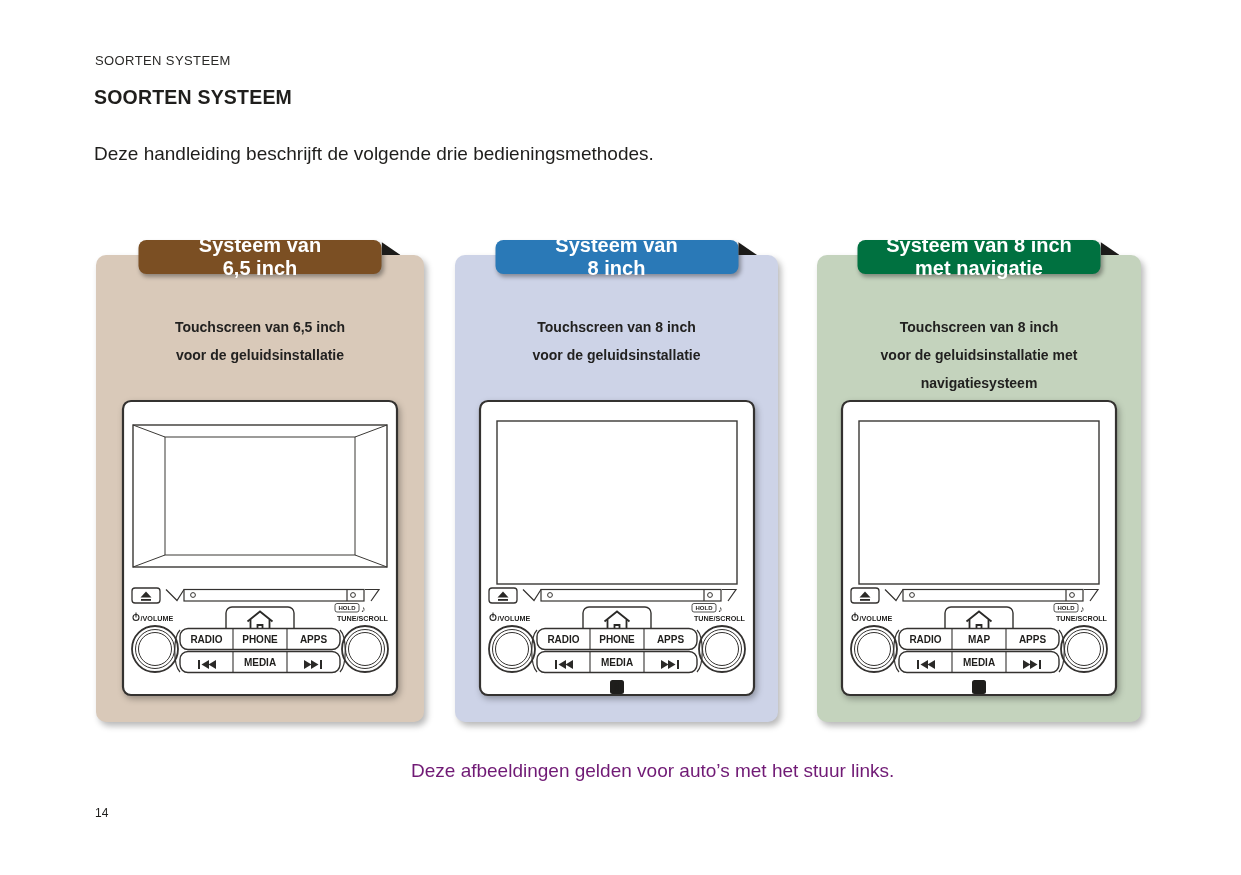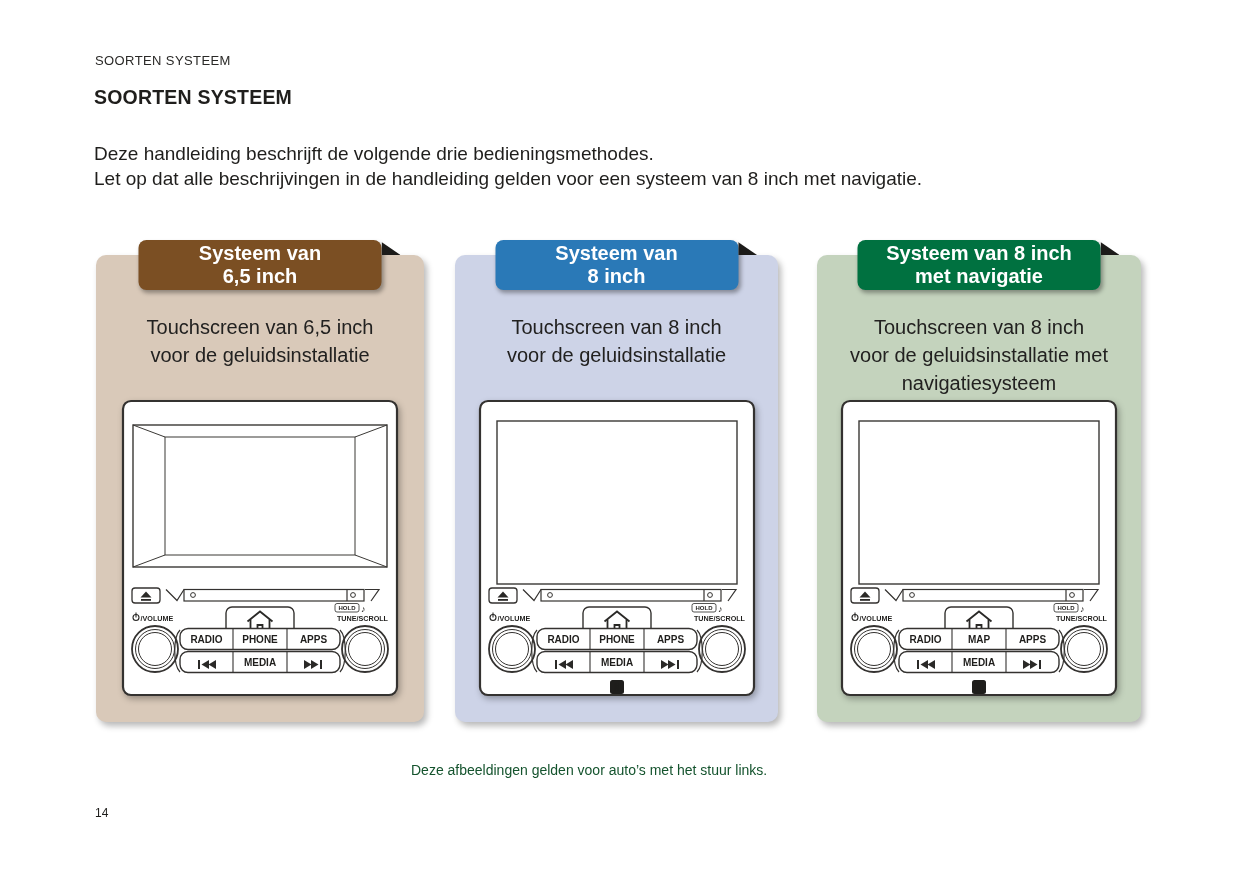--- a/index.html
+++ b/index.html
@@ -18,58 +18,57 @@
   .intro { position:absolute; left:94px; top:141px; font-size:19px; line-height:25px; }
   .panel {
     position:absolute; top:255px; height:467px; border-radius:10px;
     box-shadow:3px 4px 6px rgba(0,0,0,0.28);
   }
   .panel-1 { left:96px;  width:328px; background:var(--panel1_bg,#d9c9b9); }
   .panel-2 { left:455px; width:323px; background:var(--panel2_bg,#cdd3e7); }
   .panel-3 { left:817px; width:324px; background:var(--panel3_bg,#c4d3bd); }
   .ribbon {
     position:absolute; top:-15px; left:50%; transform:translateX(-50%);
-    width:243px; height:50px; border-radius:8px;
+    width:243px; height:34px; border-radius:8px;
     display:flex; align-items:center; justify-content:center;
     color:#ffffff; font-weight:bold; font-size:20px; line-height:23px;
     text-align:center; white-space:pre-line;
     box-shadow:2px 3px 4px rgba(0,0,0,0.35);
   }
   .panel-1 .ribbon { background:var(--panel1_ribbon,#7b4f23); }
   .panel-2 .ribbon { background:var(--panel2_ribbon,#2a79b7); }
   .panel-3 .ribbon { background:var(--panel3_ribbon,#007140); }
   .fold {
     position:absolute; top:2px; right:-19px; width:19px; height:13px;
     background:var(--fold,#1c1b19);
     clip-path:polygon(0 0, 100% 100%, 0 100%);
   }
   .panel-title {
     position:absolute; top:58px; left:0; right:0;
-    text-align:center; font-size:20px; font-weight:normal; line-height:28px;
+    text-align:center; font-size:14px; font-weight:bold; line-height:28px;
     white-space:pre-line; color:#222120;
   }
   .device {
     position:absolute; top:143px; left:50%; transform:translateX(-50%);
     width:280px; height:300px; display:block;
     filter:drop-shadow(2px 3px 3px rgba(0,0,0,0.3));
   }
   svg text { font-family:"Liberation Sans", sans-serif; fill:#1f1e1c; }
-  .footnote { position:absolute; left:411px; top:760px; font-size:14px; line-height:21.5px; color:#14532d; }
+  .footnote { position:absolute; left:411px; top:760px; font-size:19px; line-height:21.5px; color:#701a75; }
   .page-number { position:absolute; left:95px; top:806px; font-size:12px; }
 </style>
 </head>
 <body>
 
 <div class="page">
 
   <div class="running-header">SOORTEN SYSTEEM</div>
   <div class="heading">SOORTEN SYSTEEM</div>
   <div class="intro">
     <div>Deze handleiding beschrijft de volgende drie bedieningsmethodes.</div>
-    <div>Let op dat alle beschrijvingen in de handleiding gelden voor een systeem van 8 inch met navigatie.</div>
   </div>
 
   <section class="panel panel-1">
     <div class="ribbon">
       <span>Systeem van
 6,5 inch</span>
       <span class="fold"></span>
     </div>
     <div class="panel-title">Touchscreen van 6,5 inch
 voor de geluidsinstallatie</div>

